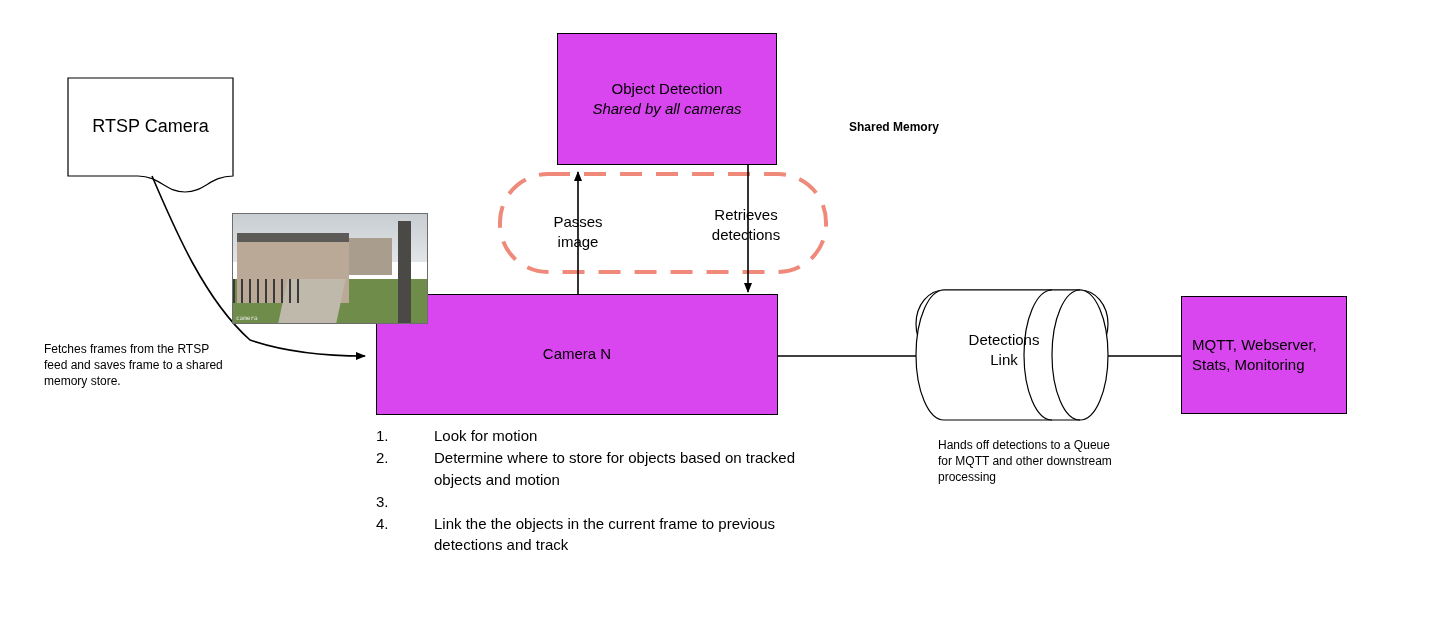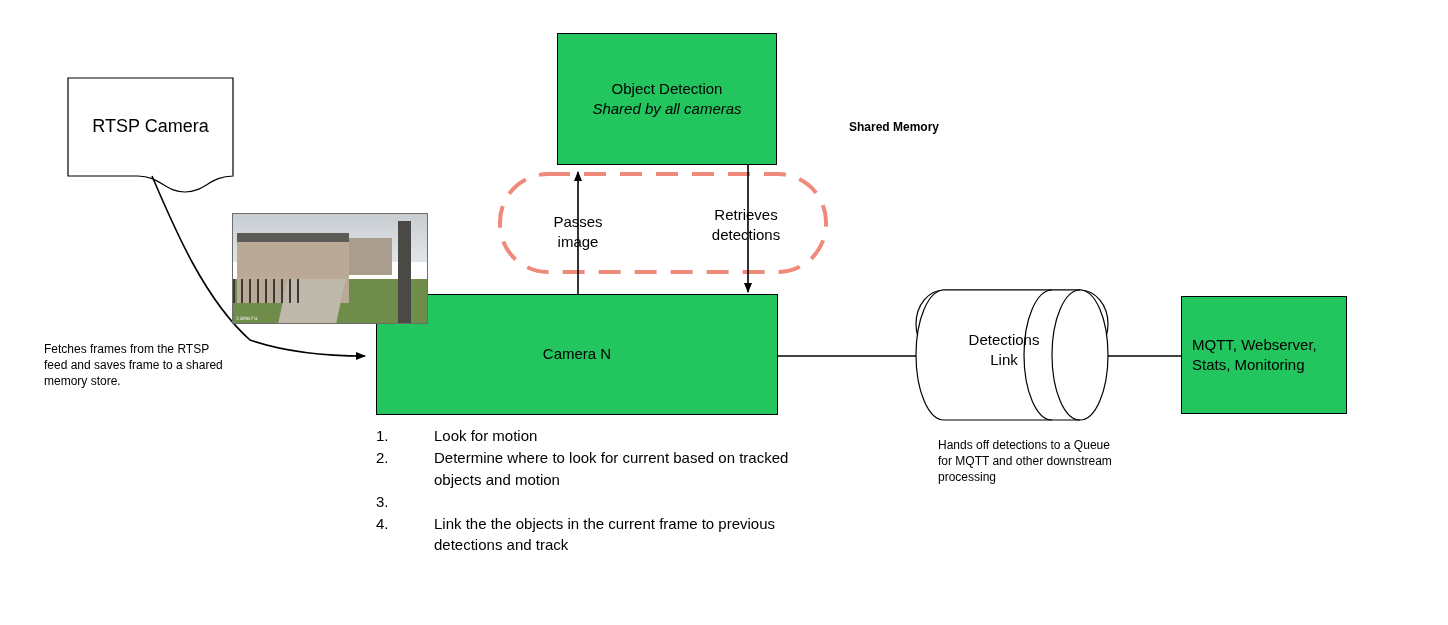--- a/index.html
+++ b/index.html
@@ -23,21 +23,21 @@
     top: 0;
     width: 1448px;
     height: 625px;
     pointer-events: none;
   }
   .node {
     position: absolute;
     box-sizing: border-box;
   }
   .box {
-    background: #22c55e;
+    background: #d946ef;
     border: 1px solid #000000;
     display: flex;
     flex-direction: column;
     align-items: center;
     justify-content: center;
     text-align: center;
     font-size: 15px;
     color: #000000;
     line-height: 1.35;
   }
@@ -238,21 +238,21 @@
 
   <div class="note" style="left:938px; top:438px; width:175px;">Hands off detections to a Queue for MQTT and other downstream processing</div>
 
   <div id="steps">
     <div class="row">
       <div class="num">1.</div>
       <div class="txt">Look for motion</div>
     </div>
     <div class="row">
       <div class="num">2.</div>
-      <div class="txt">Determine where to look for current based on tracked objects and motion</div>
+      <div class="txt">Determine where to store for objects based on tracked objects and motion</div>
     </div>
     <div class="row">
       <div class="num">3.</div>
     </div>
     <div class="row">
       <div class="num">4.</div>
       <div class="txt">Link the the objects in the current frame to previous detections and track</div>
     </div>
   </div>
 

